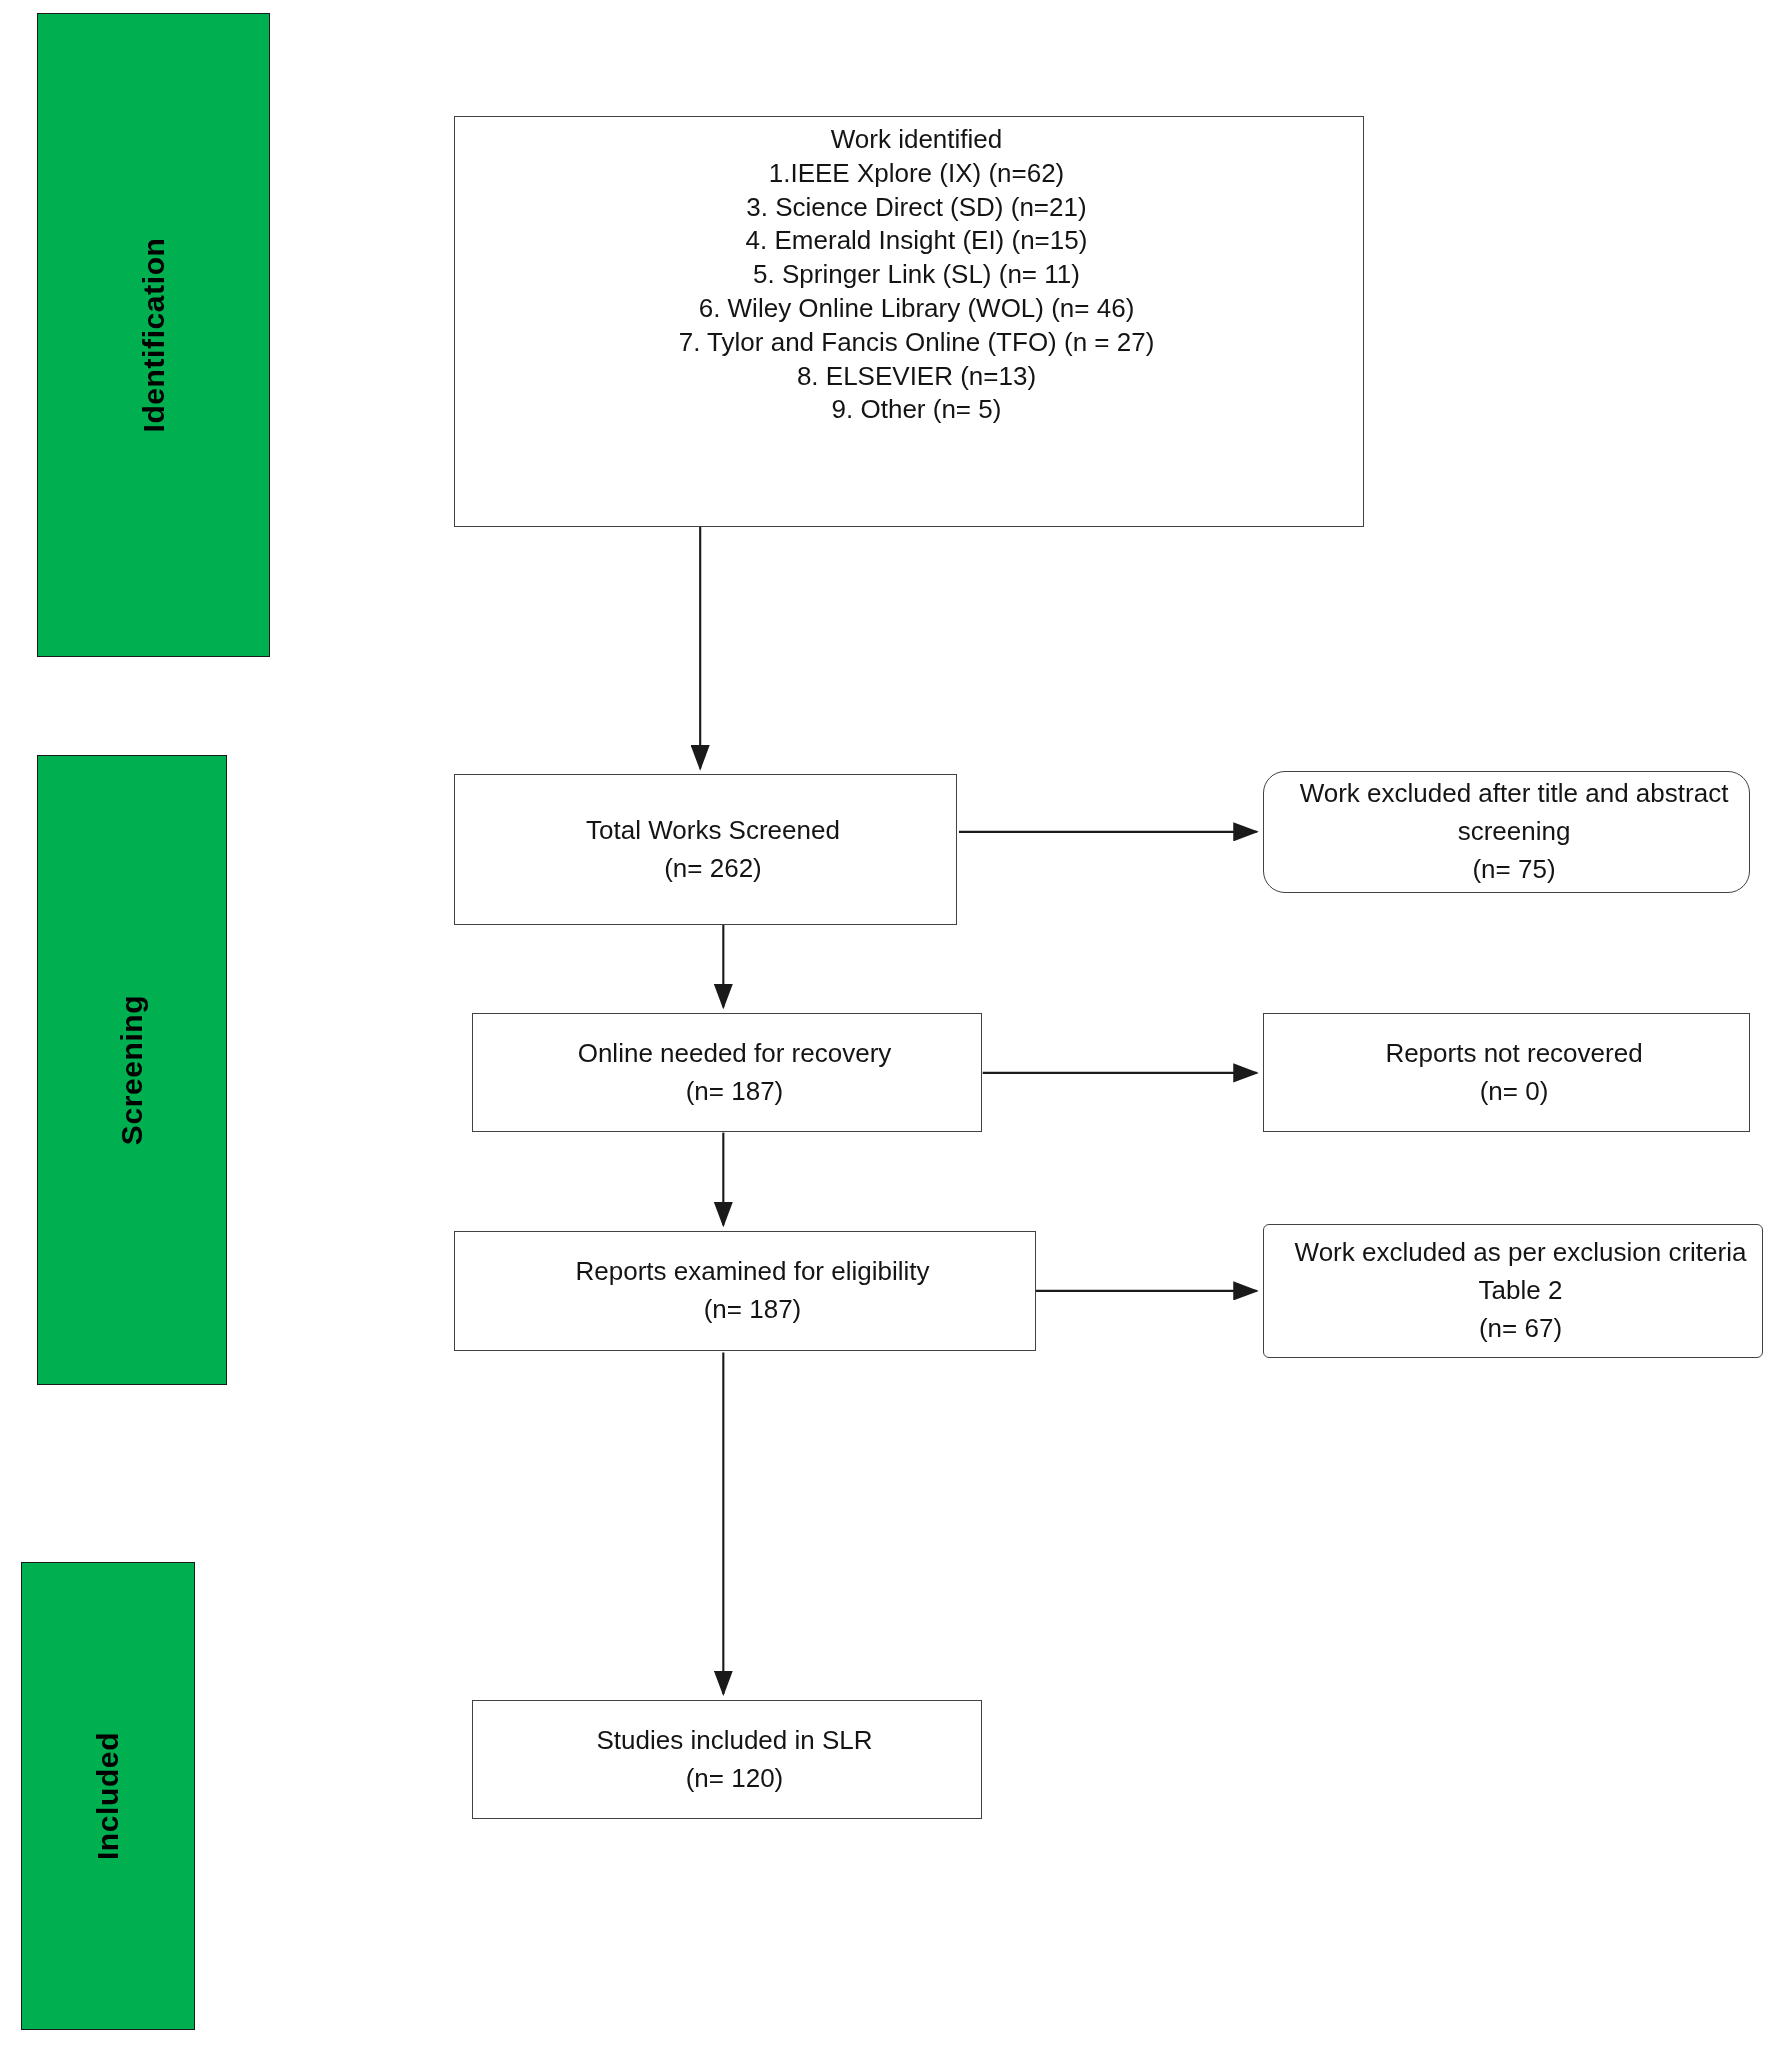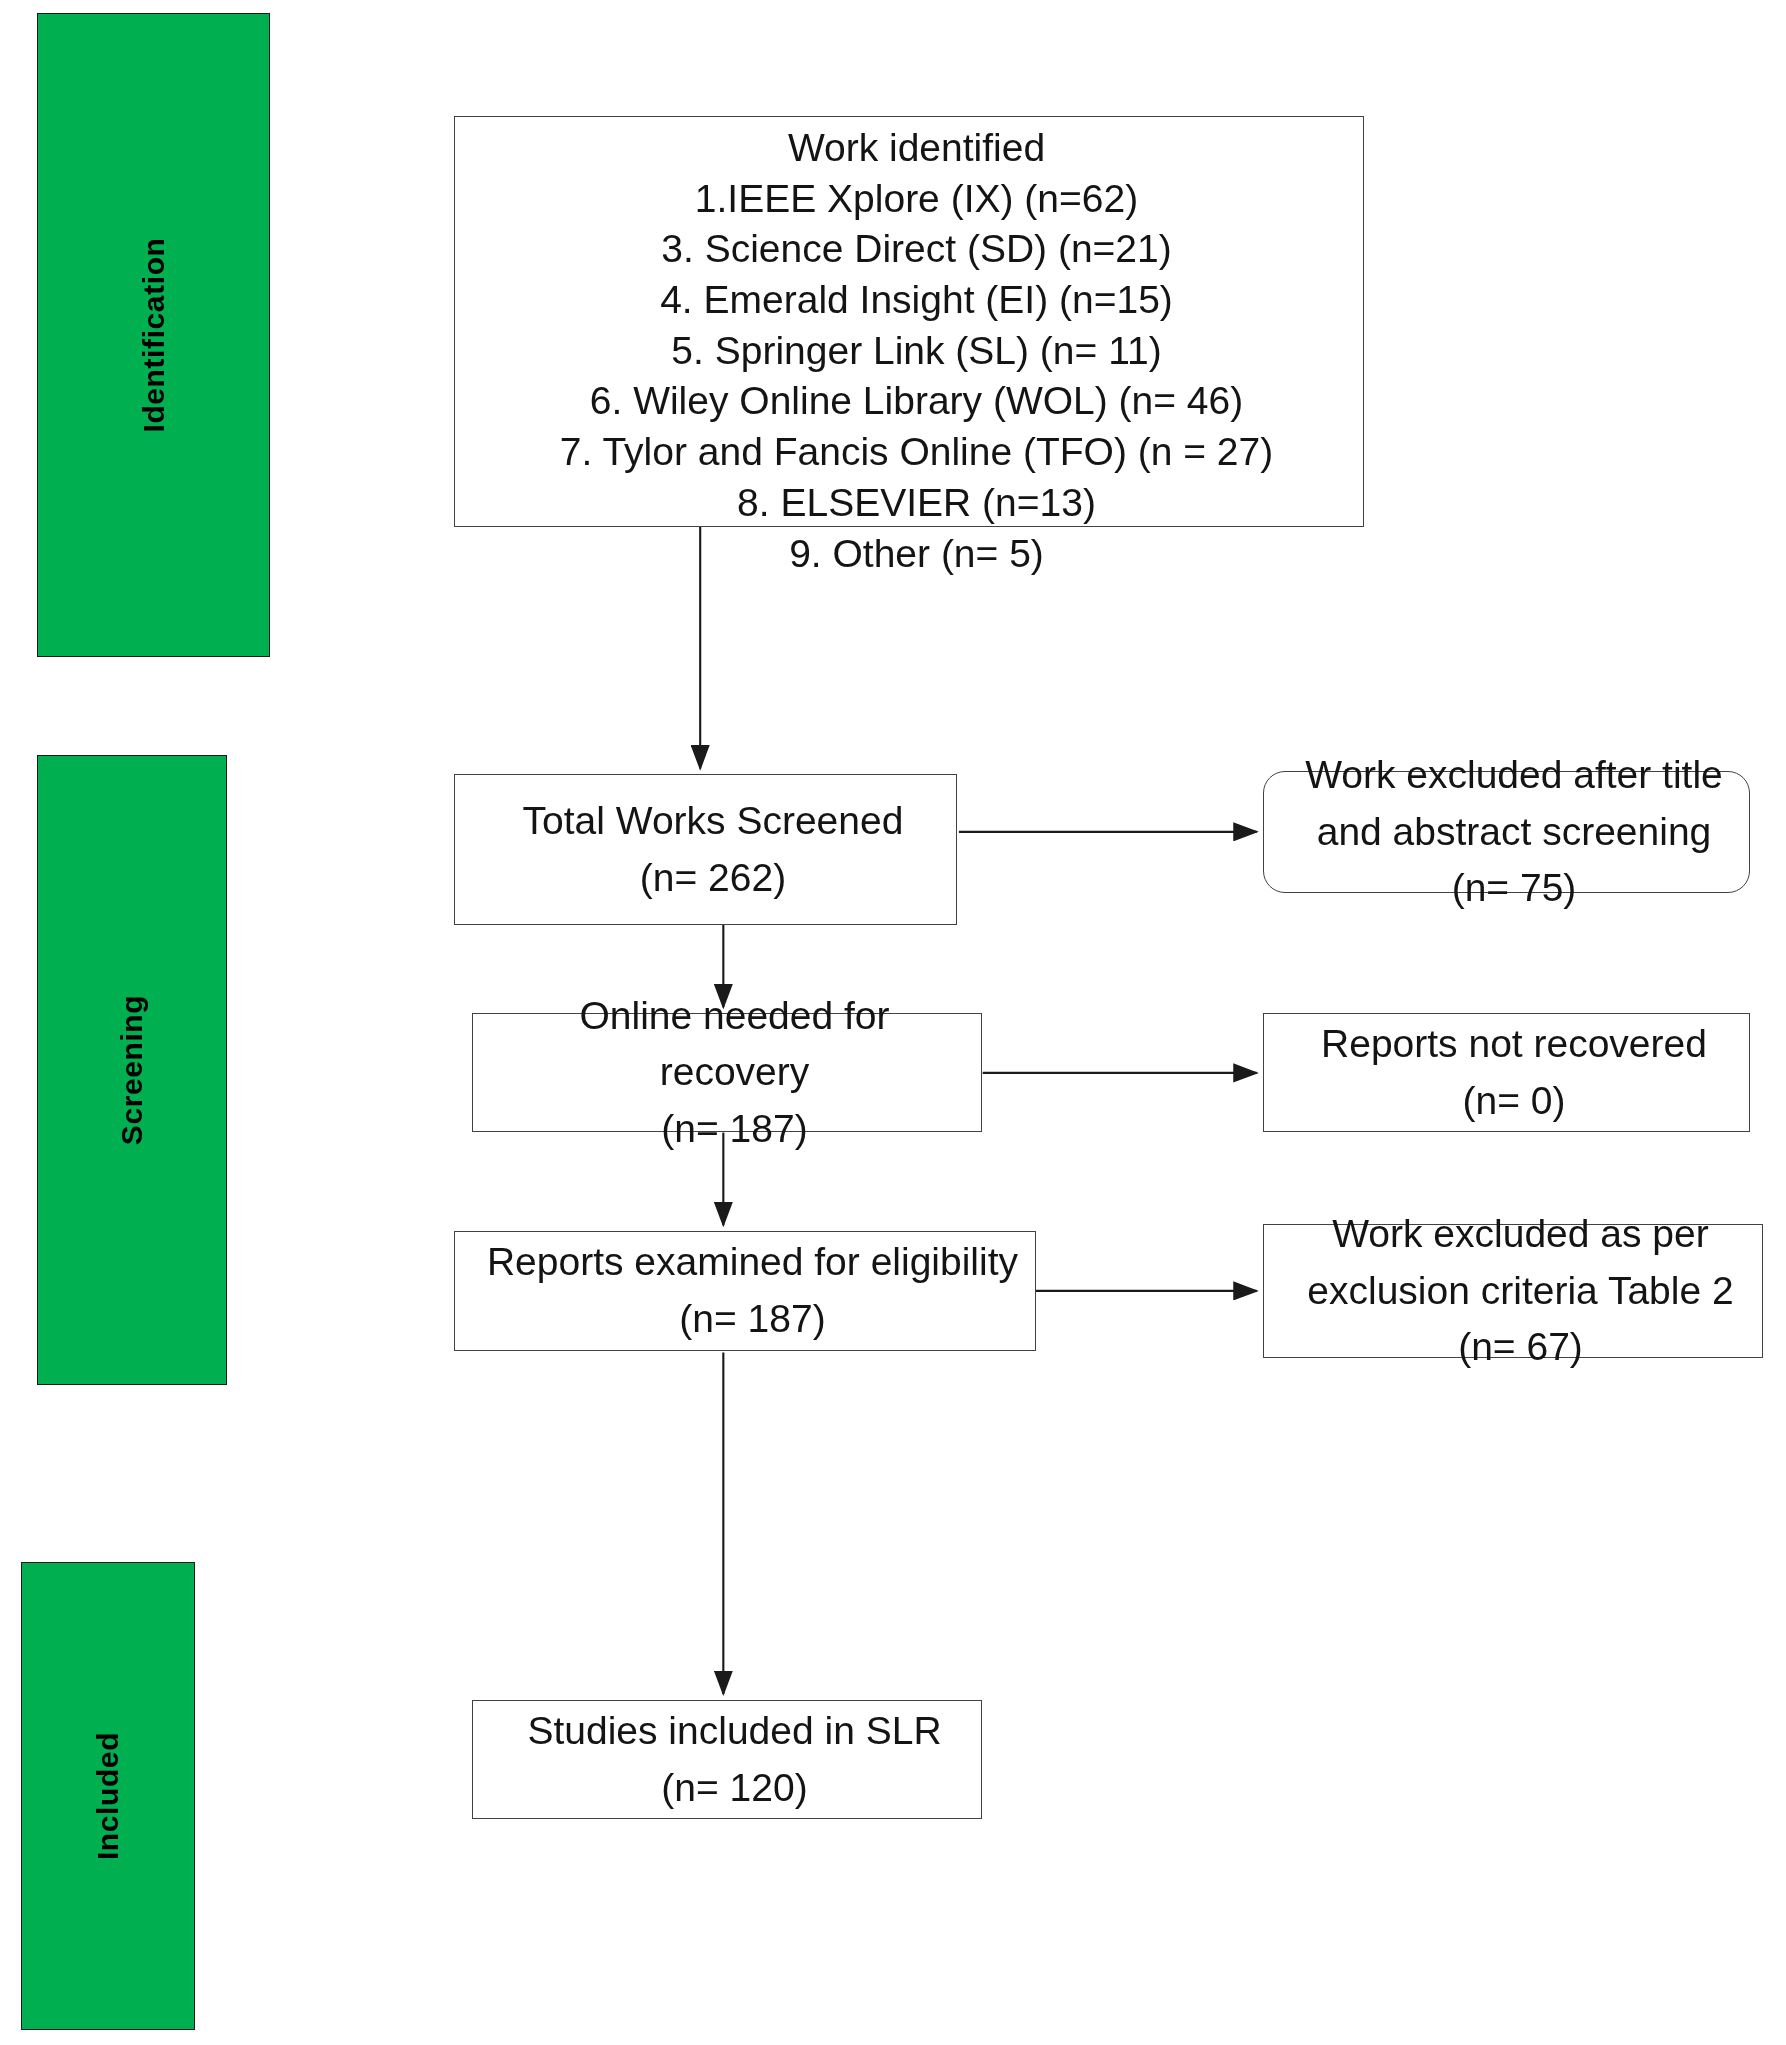--- a/index.html
+++ b/index.html
@@ -50,21 +50,21 @@
   .fbox {
     position: absolute;
     background: #ffffff;
     border: 1.8px solid #424242;
     box-sizing: border-box;
     display: flex;
     flex-direction: column;
     align-items: center;
     justify-content: center;
     text-align: center;
-    font-size: 39px;
+    font-size: 26px;
     line-height: 1.45;
     z-index: 2;
     padding-left: 15px;
   }
   .fbox .btext {
     max-width: 94%;
   }
   .fbox.listbox {
     justify-content: flex-start;
     padding-top: 6px;
@@ -136,21 +136,21 @@
   <div class="fbox" style="left:1263px; top:1013px; width:487px; height:119px;">
     <div class="btext">Reports not recovered</div>
     <div class="btext">(n= 0)</div>
   </div>
 
   <div class="fbox" style="left:454px; top:1231px; width:582px; height:120px;">
     <div class="btext">Reports examined for eligibility</div>
     <div class="btext">(n= 187)</div>
   </div>
 
-  <div class="fbox" style="left:1263px; top:1224px; width:500px; height:134px;">
+  <div class="fbox" style="left:1263px; top:1224px; width:500px; height:134px;border-radius:6px;">
     <div class="btext">Work excluded as per exclusion criteria Table 2</div>
     <div class="btext">(n= 67)</div>
   </div>
 
   <div class="fbox" style="left:472px; top:1700px; width:510px; height:119px;text-align:right;">
     <div class="btext">Studies included in SLR</div>
     <div class="btext">(n= 120)</div>
   </div>
 
 </div>

